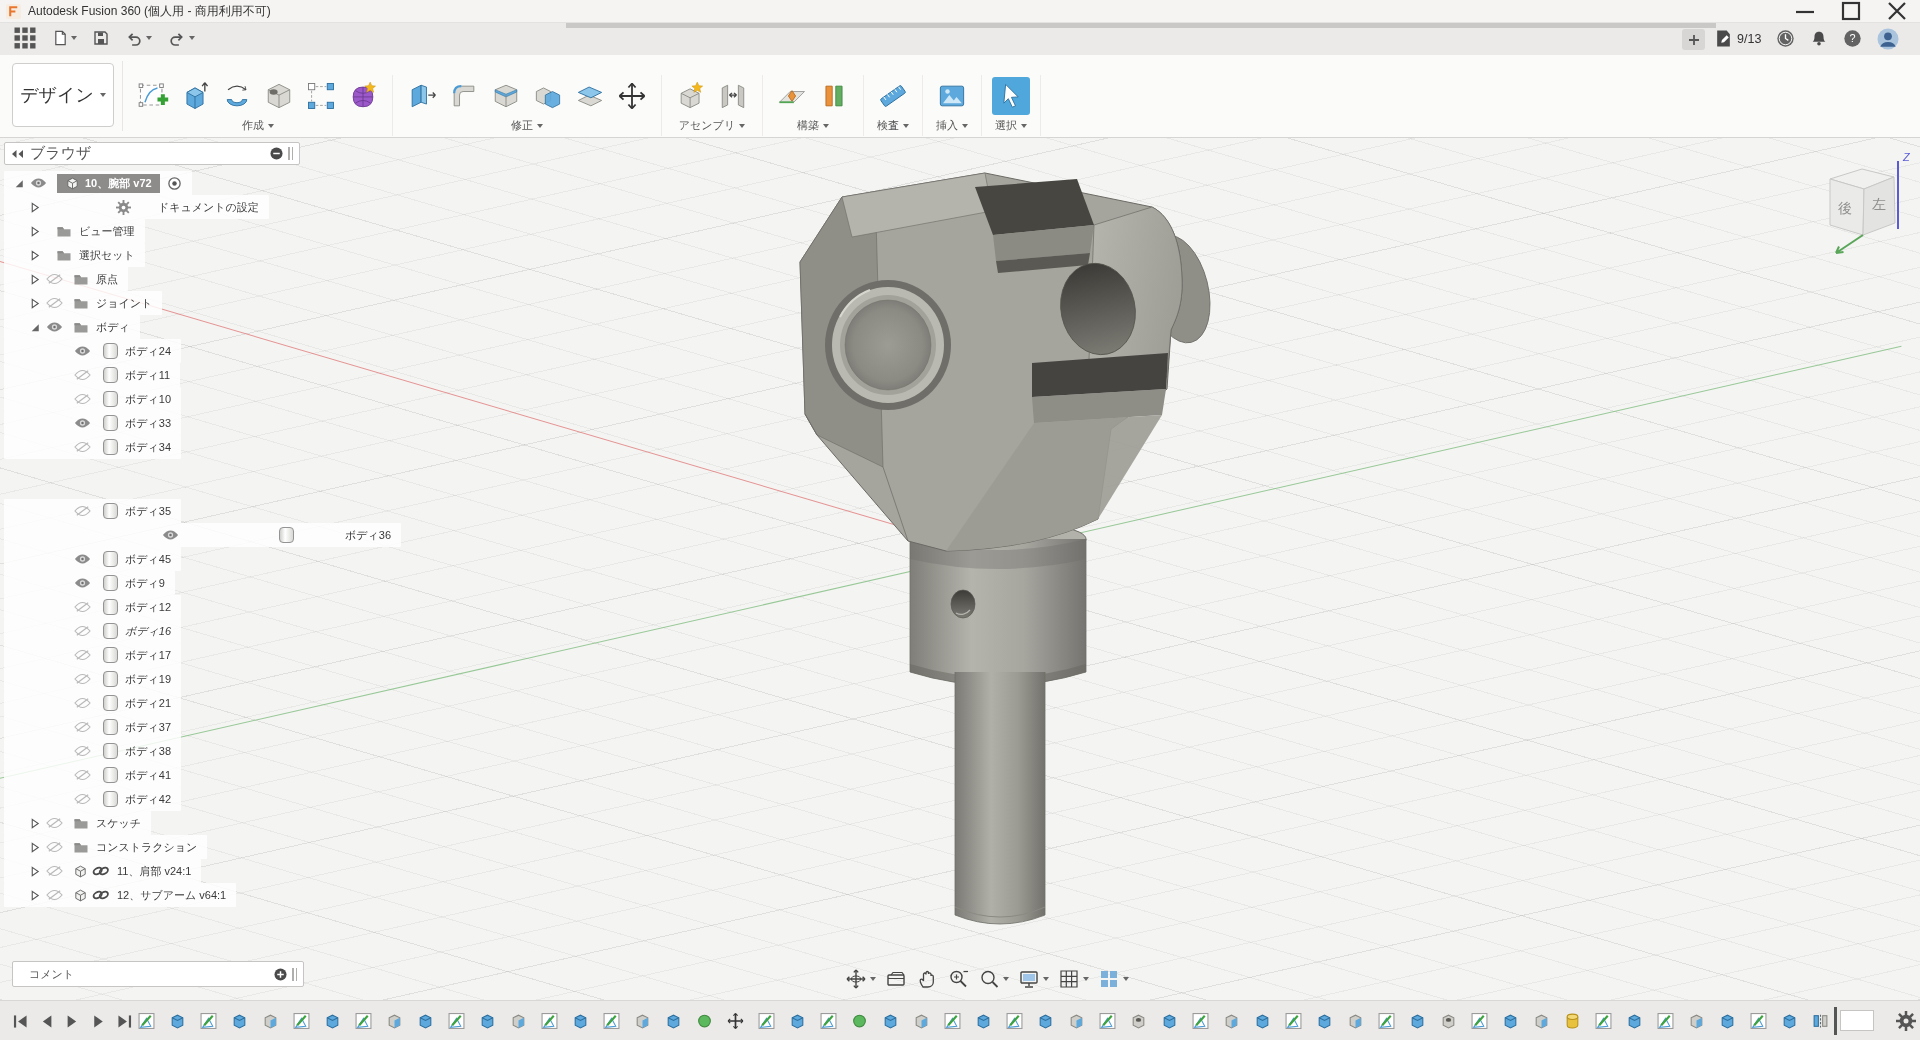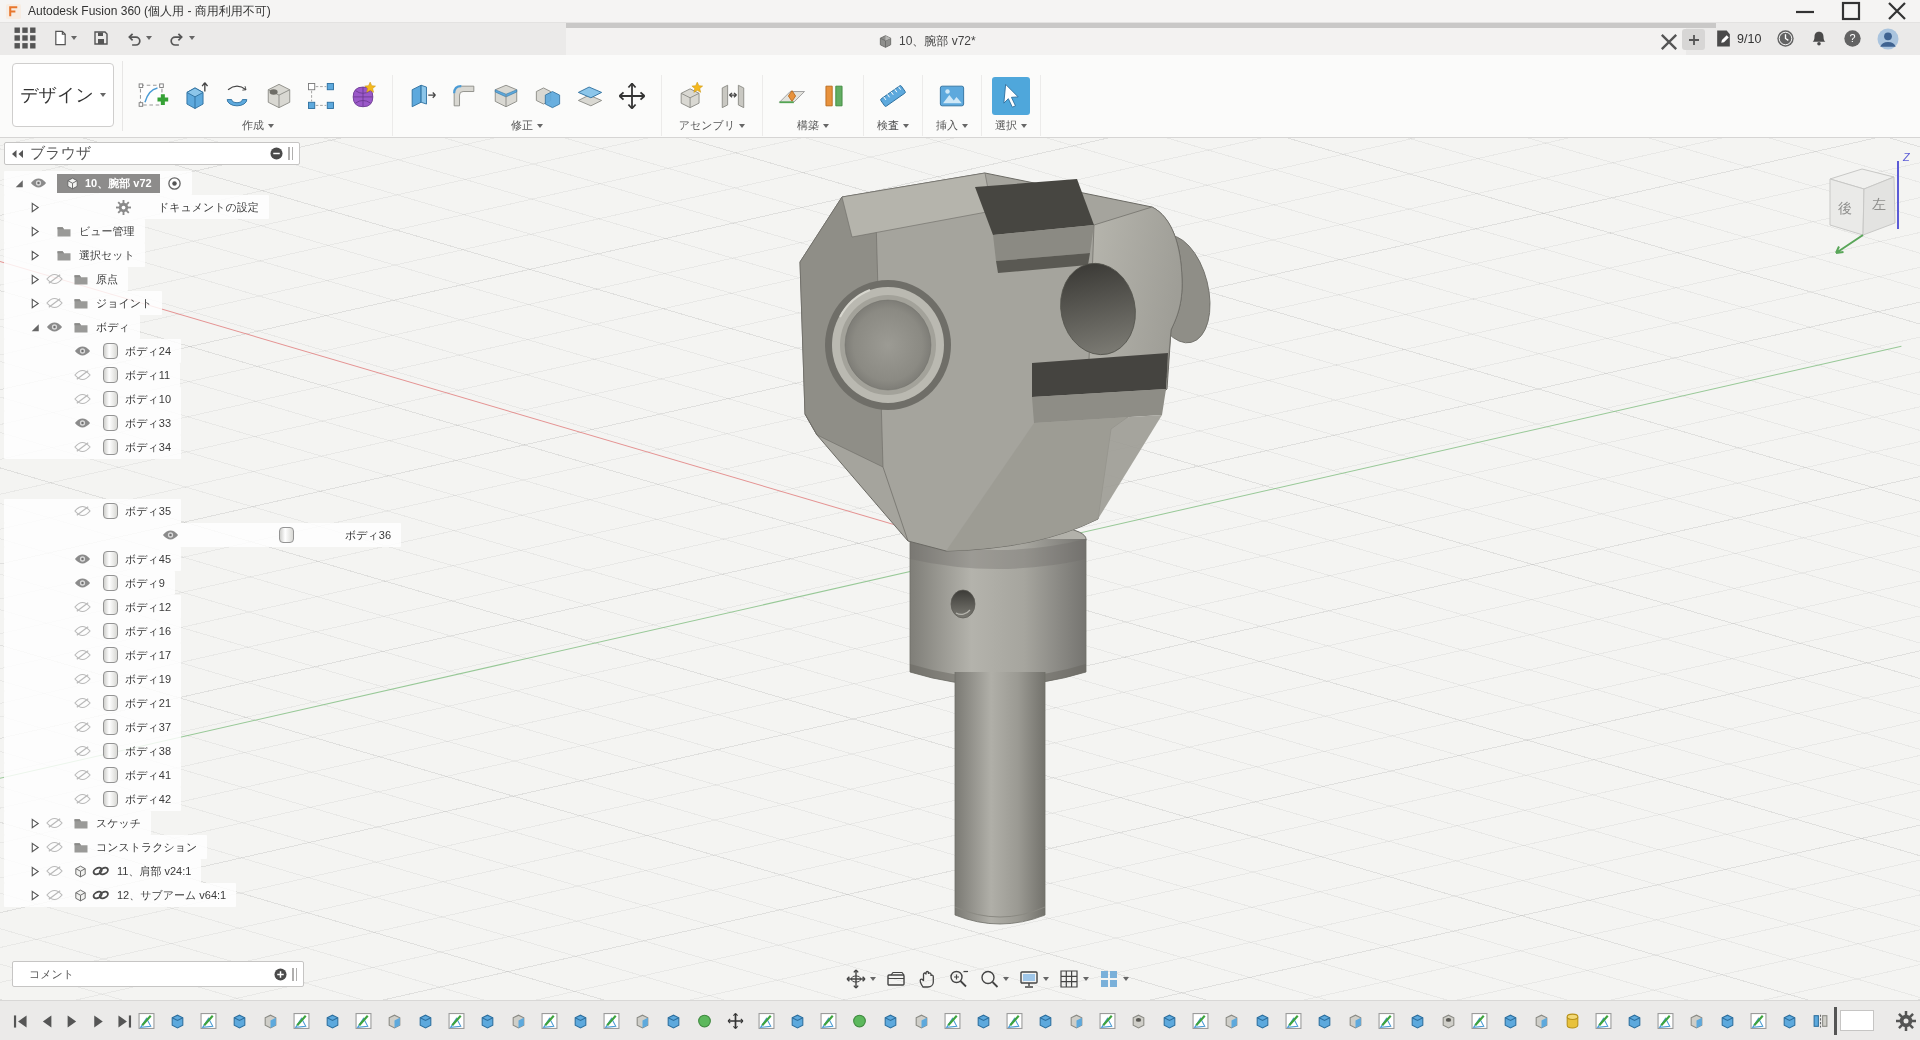--- a/index.html
+++ b/index.html
@@ -166,53 +166,36 @@
         <span class="ic" style="width:18px;height:15px">
           <svg viewBox="0 0 18 16">
             <path d="M14 6.5 H7 a4.2 4.2 0 0 0 0 8.4 H11" fill="none" stroke="#555" stroke-width="1.8"></path>
             <path d="M10.5 3 L14 6.5 L10.5 10" fill="none" stroke="#555" stroke-width="1.8"></path>
           </svg>
         </span>
         <span class="caret"></span>
       </span>
   </div>
   <div id="tabstrip"></div>
-  <div id="doc-tab">
-    <div id="doc-tab-content">
-      <span class="ic" style="width:15px;height:15px">
-          <svg viewBox="0 0 16 16">
-            <path d="M2.5 4.5 L8 1.8 13.5 4.5 13.5 11.5 8 14.2 2.5 11.5Z" fill="#8f8f8d" stroke="#6c6c6a"></path>
-            <path d="M2.5 4.5 L8 7.2 13.5 4.5 M8 7.2 V14.2" fill="none" stroke="#6c6c6a"></path>
-            <path d="M8 1.8 13.5 4.5 8 7.2Z" fill="#b8b8b6"></path>
-          </svg>
-        </span>
-      <span>10、腕部 v72*</span>
-    </div>
-    <span id="tab-close" class="ic">
-        <svg width="10" height="10" viewBox="0 0 10 10">
-          <path d="M1 1 L9 9 M9 1 L1 9" stroke="#555" stroke-width="1.3"></path>
-        </svg>
-      </span>
-  </div>
   <div id="new-tab">
       <span class="ic" style="width:12px;height:12px">
         <svg viewBox="0 0 12 12">
           <path d="M6 1 V11 M1 6 H11" stroke="#555" stroke-width="1.8"></path>
         </svg>
       </span>
     </div>
   <div id="appbar-right">
     <span id="quota-badge">
       <span class="ic" style="width:19px;height:19px">
           <svg viewBox="0 0 18 18">
             <path d="M3 1.5 H12 L15 5 V16.5 H3Z" fill="#4a4a4a"></path>
             <path d="M7.5 10.5 l4.5-4.5 2 2-4.5 4.5-2.6.6Z" fill="#fff"></path>
           </svg>
         </span>
-      <span>9/10</span>
+      <span>9/13</span>
     </span>
     <span class="ic" style="width:19px;height:19px">
         <svg viewBox="0 0 20 20">
           <circle cx="10" cy="10" r="8.6" fill="#636363"></circle>
           <circle cx="10" cy="10" r="6.6" fill="none" stroke="#fff" stroke-width="1"></circle>
           <path d="M10 5.6 V10 L13 12" stroke="#fff" stroke-width="1.4" fill="none"></path>
         </svg>
       </span>
     <span class="ic" style="width:18px;height:19px">
         <svg viewBox="0 0 20 20">
@@ -808,21 +791,21 @@
           <span class="ic" style="width: 17px; height: 12px;">
             <svg viewBox="0 0 18 12">
               <path d="M1 6 Q9 -3.5 17 6 Q9 15.5 1 6Z" fill="none" stroke="#b9b9b9" stroke-width="1.2"></path>
               <path d="M3 10.5 L15 1.5" stroke="#b9b9b9" stroke-width="1.3"></path>
             </svg>
           </span>
           <span class="gap"></span>
           <span style="width: 13px; height: 14px; border: 1px solid rgb(148, 148, 148); border-radius: 4px; background: linear-gradient(90deg, rgb(207, 207, 204), rgb(255, 255, 255) 40%, rgb(216, 216, 212)); margin-left: 6px;"></span>
           <span class="tlabel">ボディ12</span>
         </div>
-        <div class="trow" style="padding-left: 58px;">
+        <div class="trow" style="padding-left: 58px; font-style: italic;">
           <span class="gap"></span>
           <span class="gap"></span>
           <span class="ic" style="width: 17px; height: 12px;">
             <svg viewBox="0 0 18 12">
               <path d="M1 6 Q9 -3.5 17 6 Q9 15.5 1 6Z" fill="none" stroke="#b9b9b9" stroke-width="1.2"></path>
               <path d="M3 10.5 L15 1.5" stroke="#b9b9b9" stroke-width="1.3"></path>
             </svg>
           </span>
           <span class="gap"></span>
           <span style="width: 13px; height: 14px; border: 1px solid rgb(148, 148, 148); border-radius: 4px; background: linear-gradient(90deg, rgb(207, 207, 204), rgb(255, 255, 255) 40%, rgb(216, 216, 212)); margin-left: 6px;"></span>

